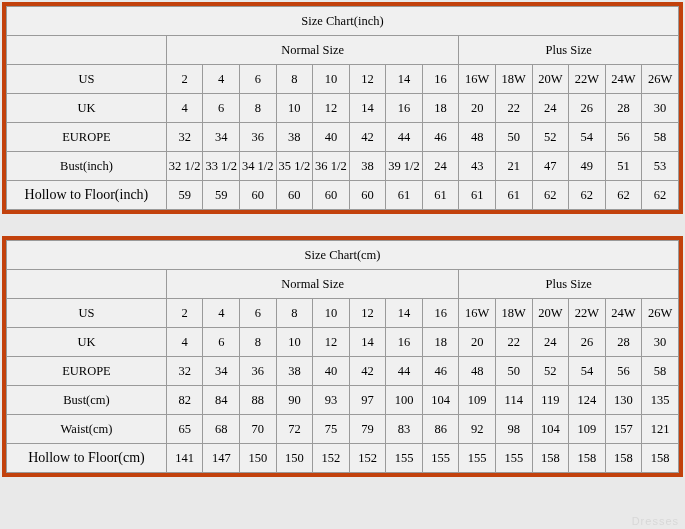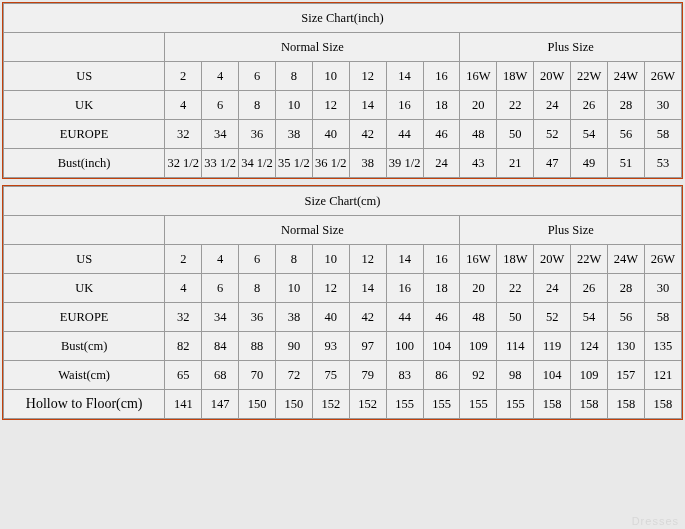--- a/index.html
+++ b/index.html
@@ -16,23 +16,23 @@
     height: 529px;
     position: relative;
     background: #e9e9e9;
     overflow: hidden;
     display: flex;
     flex-direction: column;
     justify-content: flex-start;
   }
   .chart-block {
     width: 681px;
-    margin: 2px auto 0 auto;
+    margin: 2px auto 16px auto;
     background: #f0f0f0;
-    border: 1px solid #c2410c;
+    border: 4px solid #c2410c;
     box-sizing: border-box;
   }
   .chart-block.second {
     margin-top: 6px;
   }
   table.size-table {
     border-collapse: collapse;
     width: 100%;
     table-layout: fixed;
     background: #f0f0f0;
@@ -175,20 +175,37 @@
           <td>38</td>
           <td>39 1/2</td>
           <td>24</td>
           <td>43</td>
           <td>21</td>
           <td>47</td>
           <td>49</td>
           <td>51</td>
           <td>53</td>
         </tr>
+        <tr>
+          <td class="rowlabel wide-label">Hollow to Floor(inch)</td>
+          <td>59</td>
+          <td>59</td>
+          <td>60</td>
+          <td>60</td>
+          <td>60</td>
+          <td>60</td>
+          <td>61</td>
+          <td>61</td>
+          <td>61</td>
+          <td>61</td>
+          <td>62</td>
+          <td>62</td>
+          <td>62</td>
+          <td>62</td>
+        </tr>
       </tbody>
     </table>
   </div>
 
   <div class="chart-block second">
     <table class="size-table">
       <colgroup>
         <col class="col-label">
         <col class="col-data">
           <col class="col-data">

